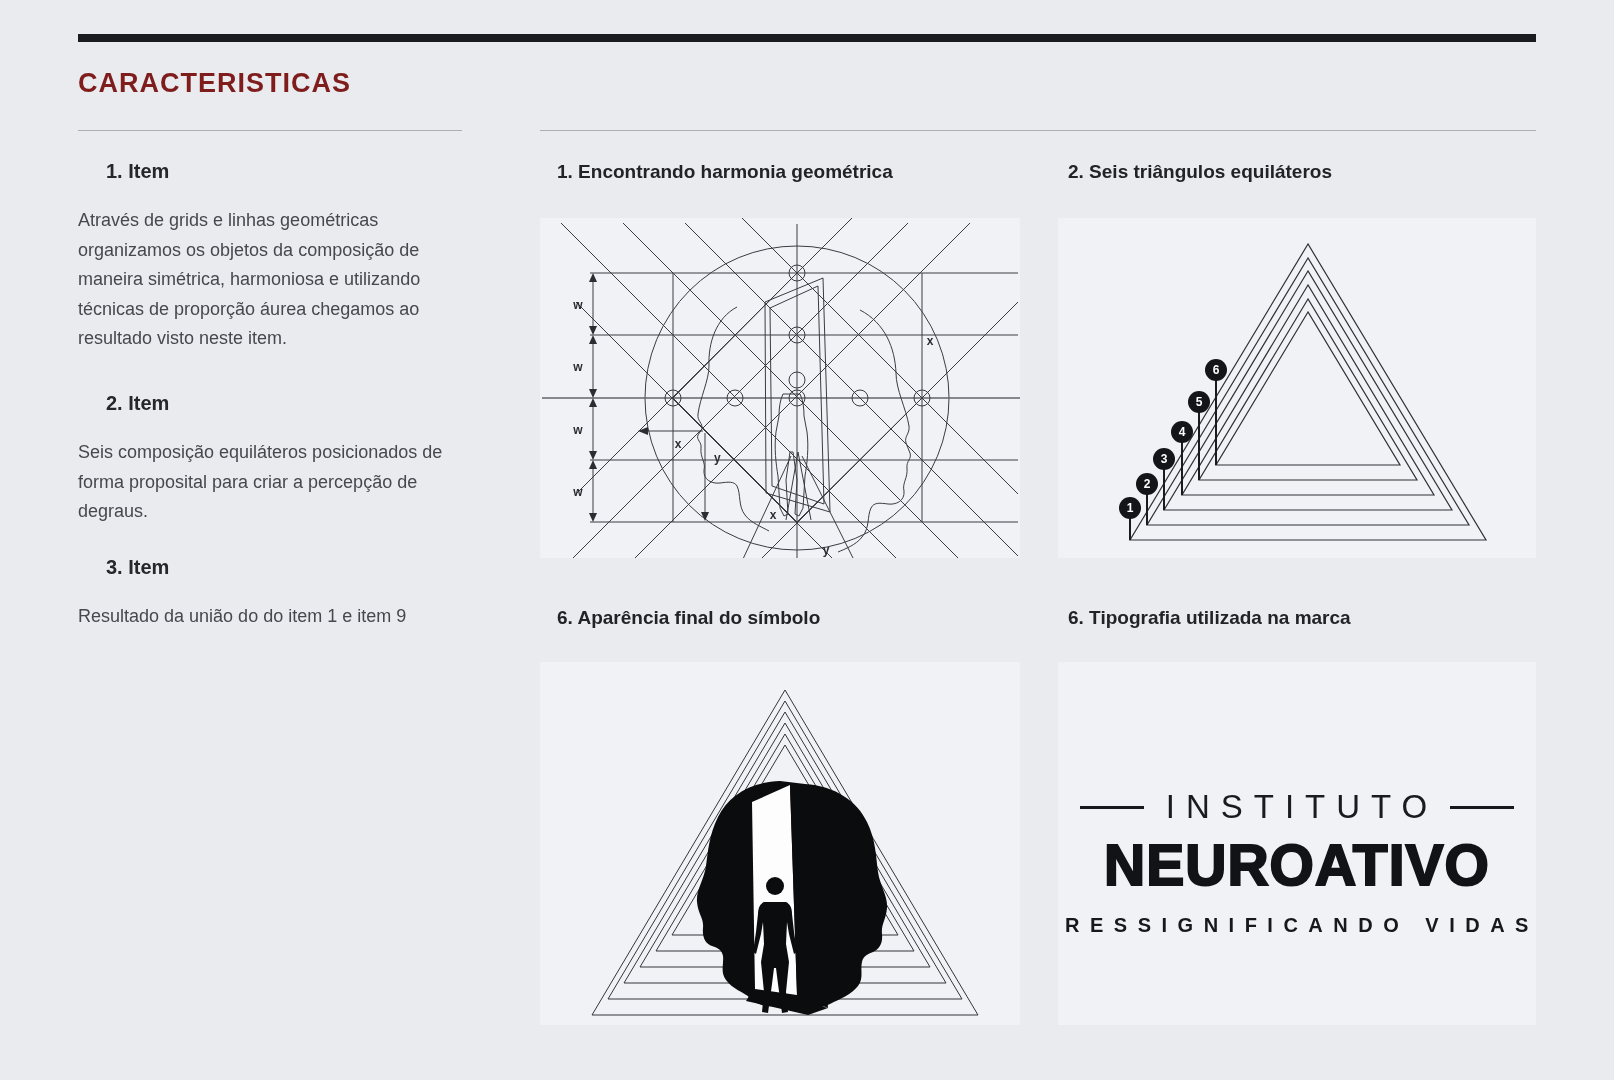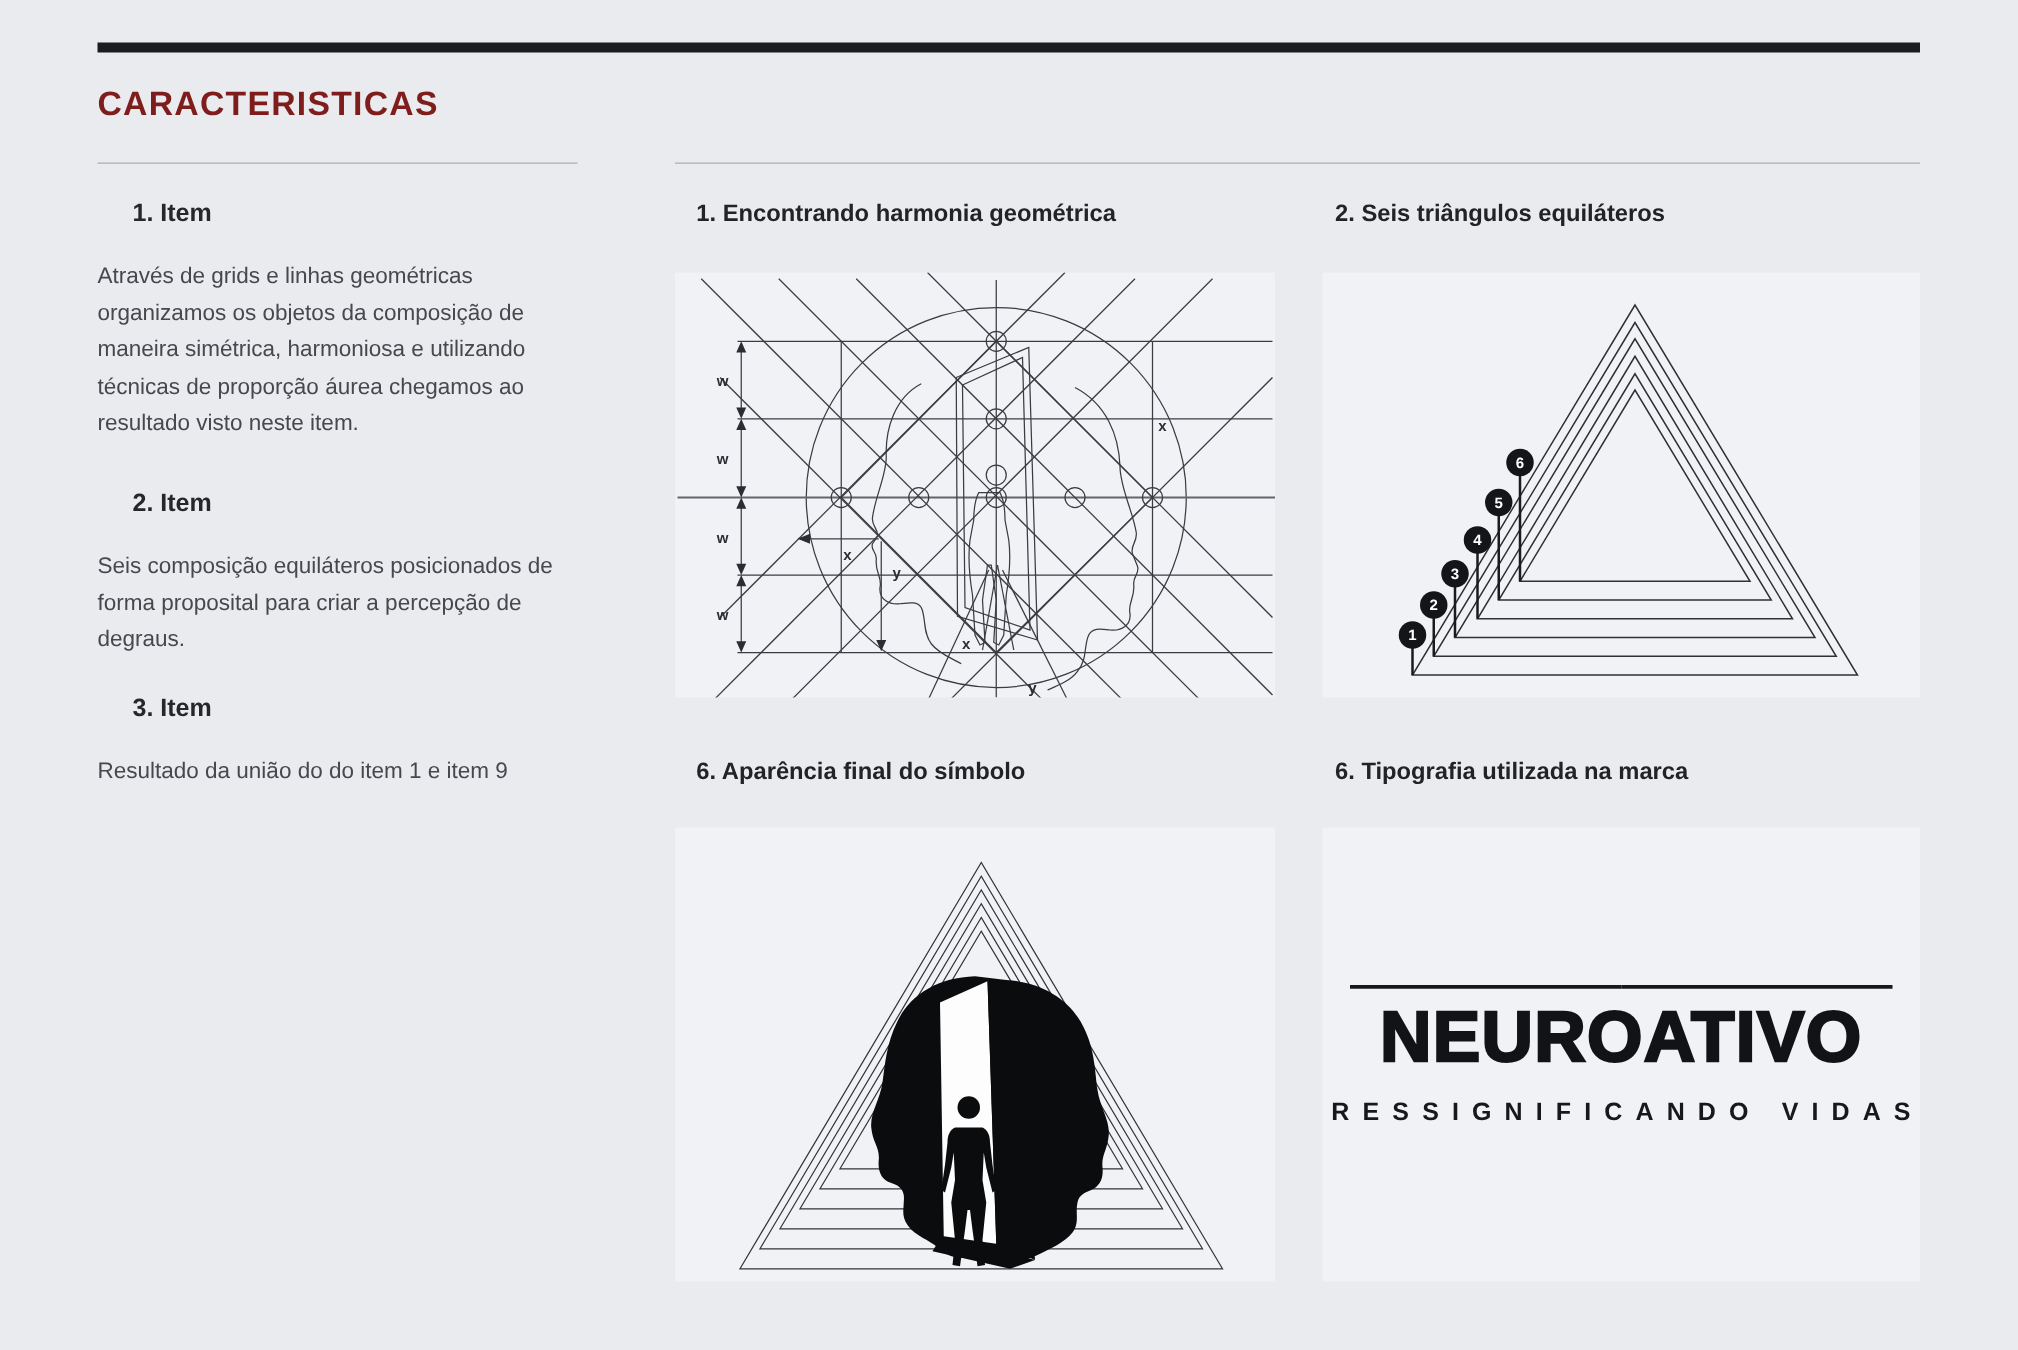--- a/index.html
+++ b/index.html
@@ -199,17 +199,18 @@
     <polygon class="blk" points="250,123 268,127 288,346 257,333"></polygon>
 
     <circle class="blk" cx="235" cy="224" r="9"></circle>
     <path class="blk" d="M224,240 L246,240 C250,242 252,246 252,252 L254,270 L257,290 L254,292 L249,272 L247,260 L246,282 L249,300 L246,330 L248,350 L242,351 L238,322 L236,306 L234,306 L232,322 L228,351 L222,350 L224,330 L221,300 L224,282 L223,260 L221,272 L216,292 L213,290 L216,270 L218,252 C218,246 220,242 224,240 Z"></path>
   </svg>
 </div>
 
 <div class="abs panel panel4">
   <div class="logo-row">
     <div class="logo-line"></div>
+    <div class="logo-top">INSTITUTO</div>
     <div class="logo-line"></div>
   </div>
   <div class="logo-name">NEUROATIVO</div>
   <div class="logo-tag">RESSIGNIFICANDO VIDAS</div>
 </div>
 
 </body></html>

